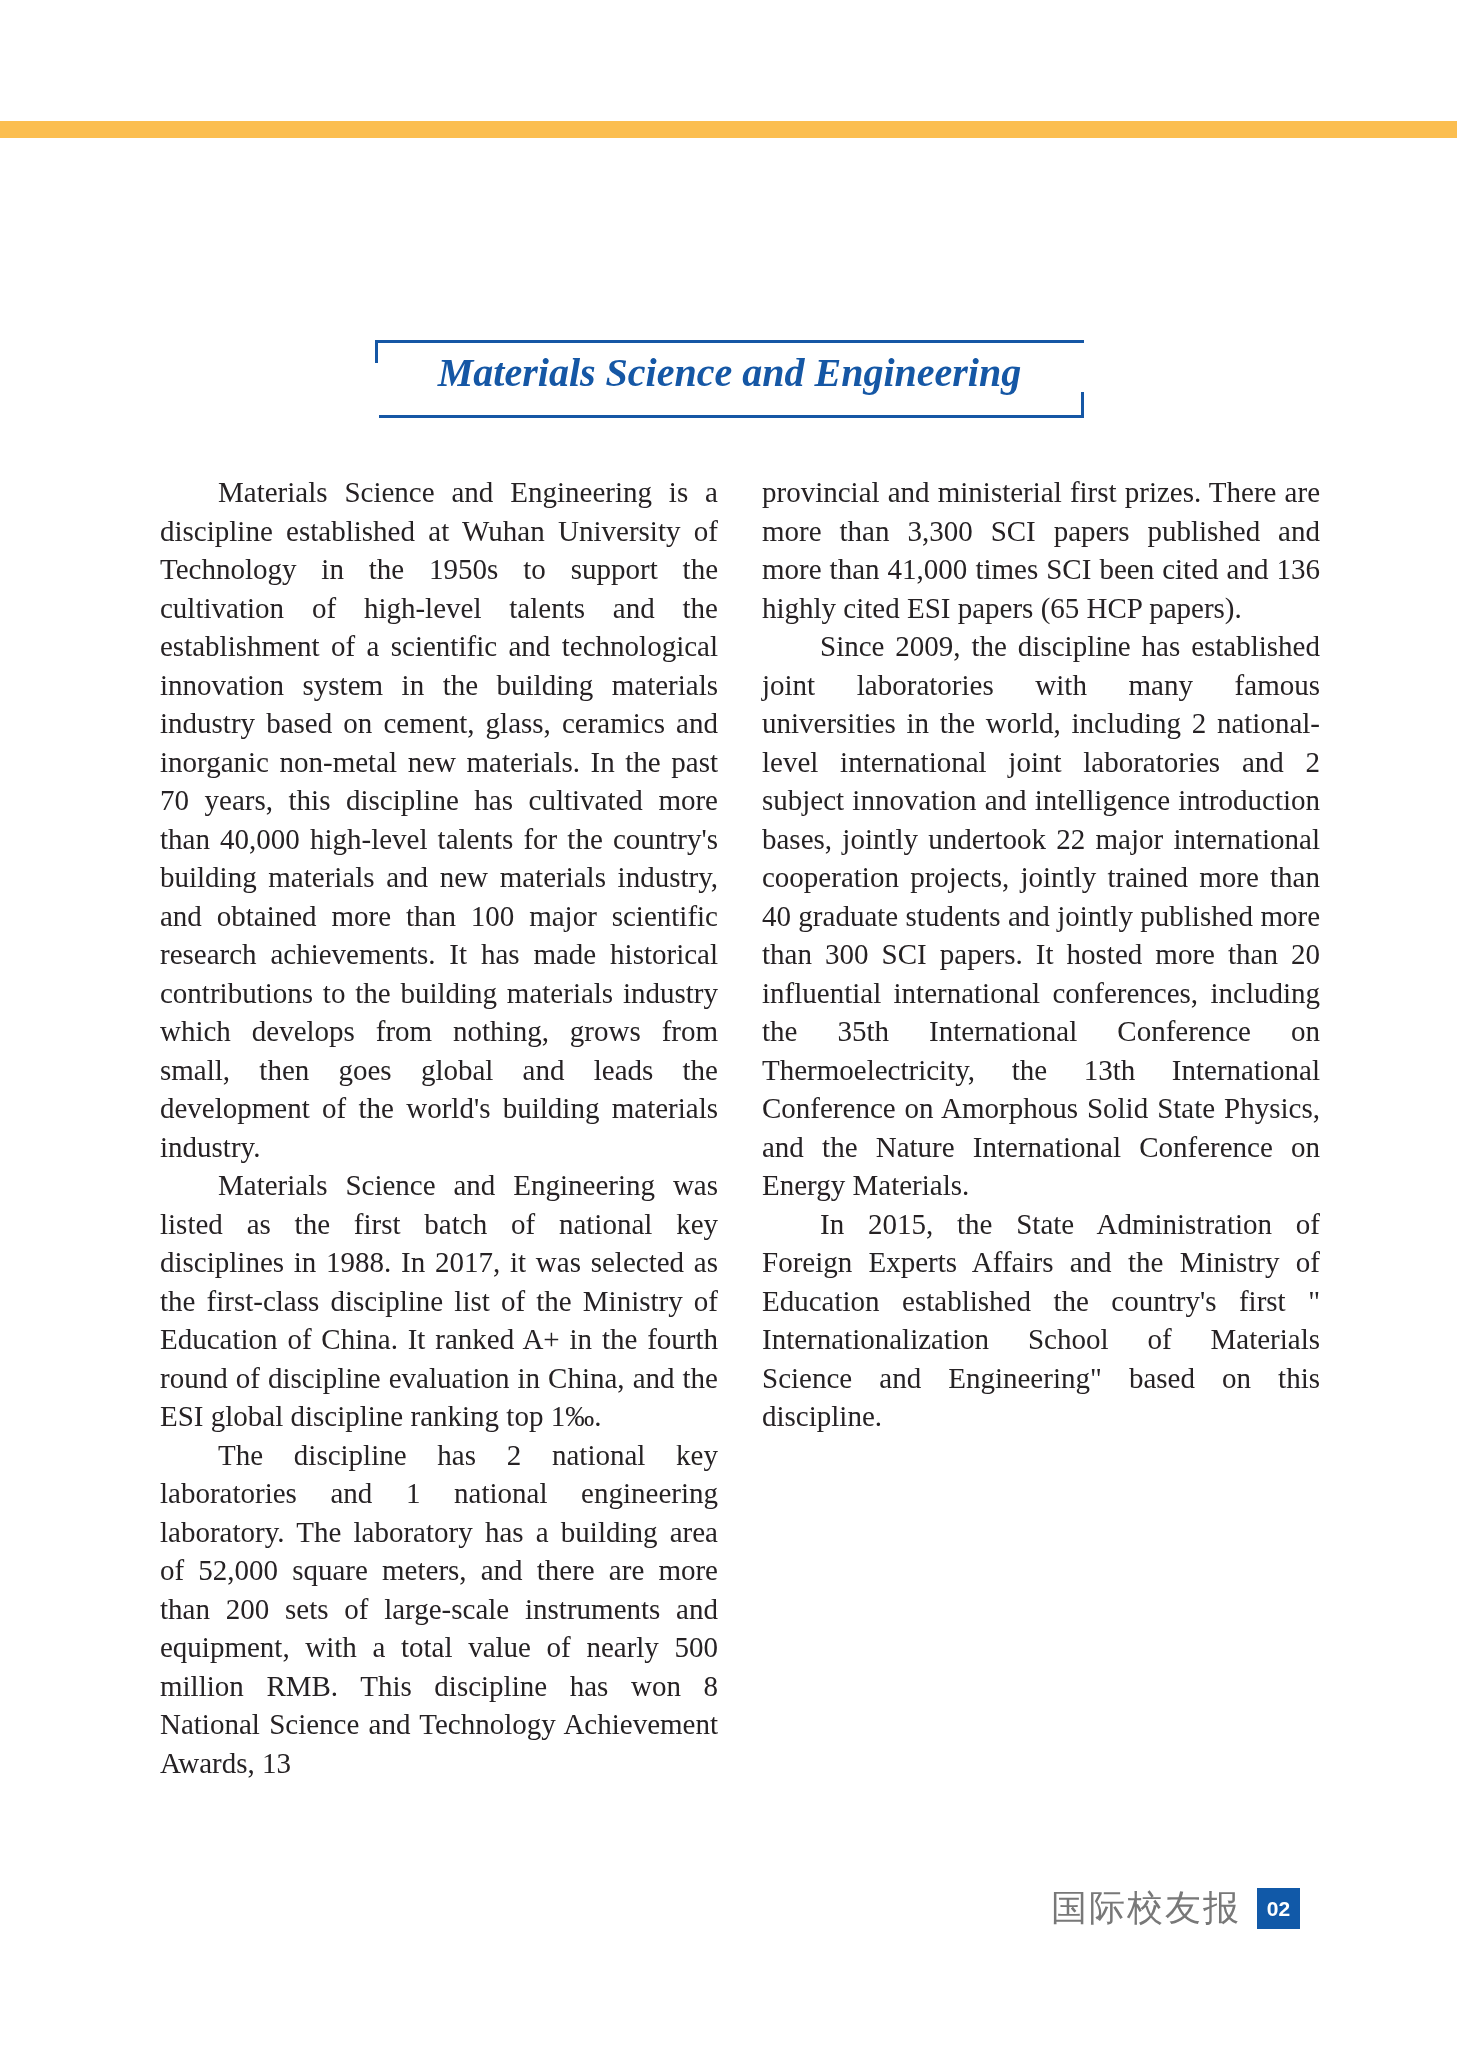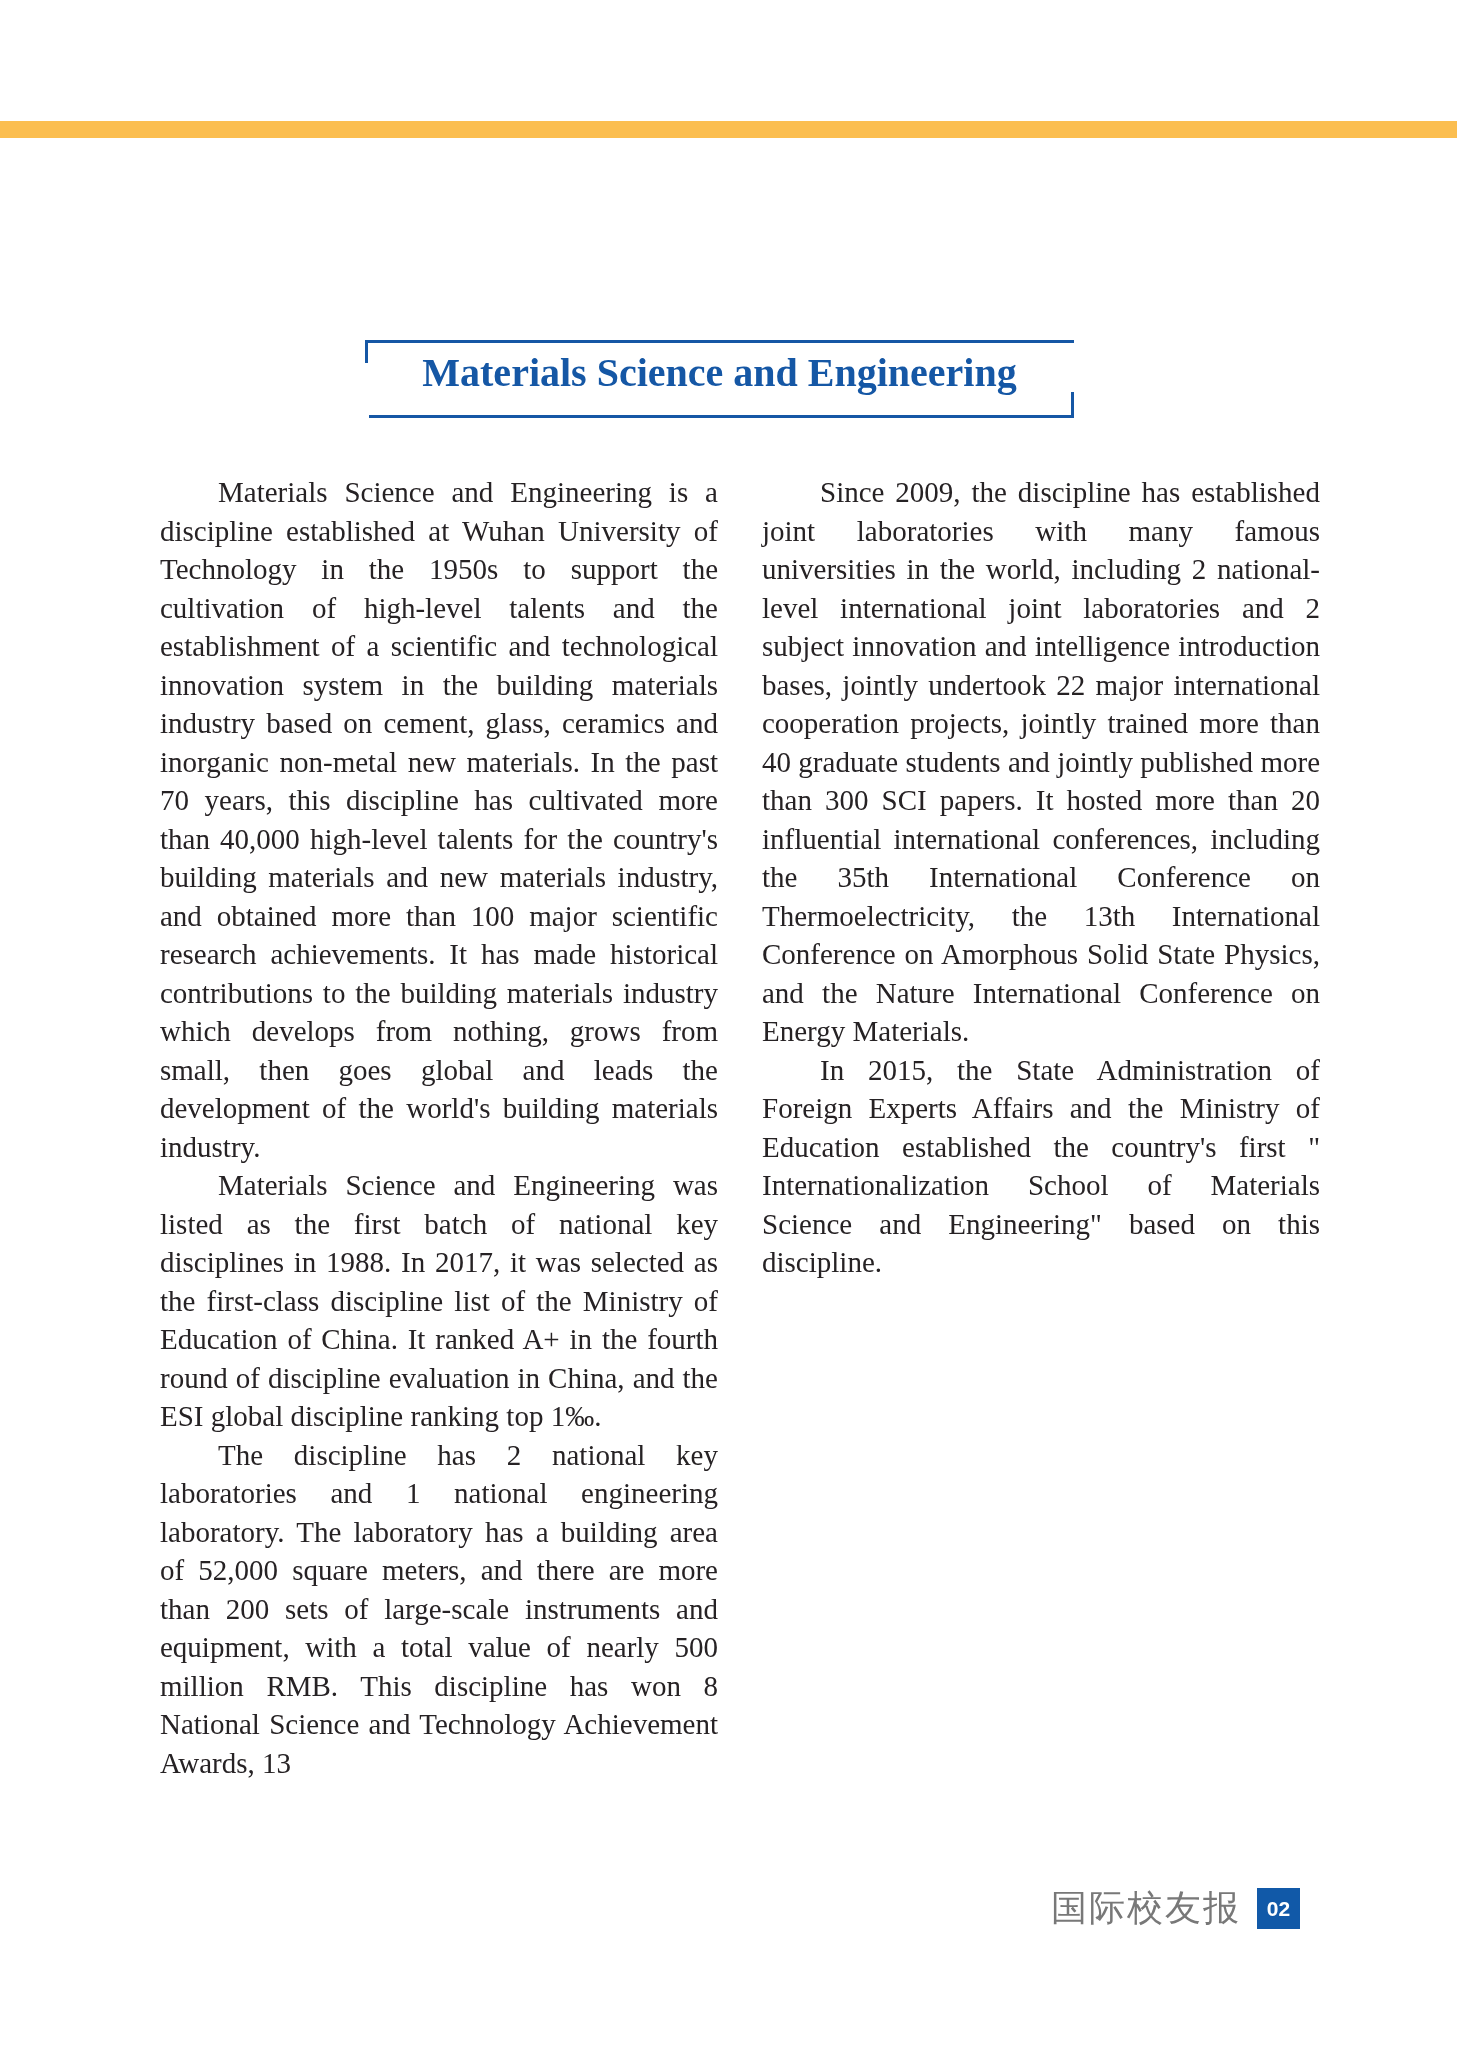--- a/index.html
+++ b/index.html
@@ -18,24 +18,25 @@
   .accent-bar {
     position: absolute;
     left: 0;
     top: 121px;
     width: 100%;
     height: 17px;
     background: #fbbe50;
   }
   .title-wrap {
     position: absolute;
-    left: 365px;
+    left: 375px;
     top: 340px;
     width: 709px;
     height: 78px;
+    font-style: italic;
   }
   .bracket-top {
     position: absolute;
     top: 0;
     left: 0;
     right: 0;
     height: 23px;
     border-top: 3px solid #1557a5;
     border-left: 3px solid #1557a5;
     box-sizing: border-box;
@@ -133,20 +134,21 @@
     <div class="bracket-bottom"></div>
   </div>
 
   <div class="columns">
     <div class="col">
       <p class="indent">Materials Science and Engineering is a discipline established at Wuhan University of Technology in the 1950s to support the cultivation of high-level talents and the establishment of a scientific and technological innovation system in the building materials industry based on cement, glass, ceramics and inorganic non-metal new materials. In the past 70 years, this discipline has cultivated more than 40,000 high-level talents for the country's building materials and new materials industry, and obtained more than 100 major scientific research achievements. It has made historical contributions to the building materials industry which develops from nothing, grows from small, then goes global and leads the development of the world's building materials industry.</p>
       <p class="indent">Materials Science and Engineering was listed as the first batch of national key disciplines in 1988. In 2017, it was selected as the first-class discipline list of the Ministry of Education of China. It ranked A+ in the fourth round of discipline evaluation in China, and the ESI global discipline ranking top 1‰.</p>
       <p class="indent">The discipline has 2 national key laboratories and 1 national engineering laboratory. The laboratory has a building area of 52,000 square meters, and there are more than 200 sets of large-scale instruments and equipment, with a total value of nearly 500 million RMB. This discipline has won 8 National Science and Technology Achievement Awards, 13</p>
     </div>
     <div class="col">
+      <p>provincial and ministerial first prizes. There are more than 3,300 SCI papers published and more than 41,000 times SCI been cited and 136 highly cited ESI papers (65 HCP papers).</p>
       <p class="indent">Since 2009, the discipline has established joint laboratories with many famous universities in the world, including 2 national-level international joint laboratories and 2 subject innovation and intelligence introduction bases, jointly undertook 22 major international cooperation projects, jointly trained more than 40 graduate students and jointly published more than 300 SCI papers. It hosted more than 20 influential international conferences, including the 35th International Conference on Thermoelectricity, the 13th International Conference on Amorphous Solid State Physics, and the Nature International Conference on Energy Materials.</p>
       <p class="indent">In 2015, the State Administration of Foreign Experts Affairs and the Ministry of Education established the country's first " Internationalization School of Materials Science and Engineering" based on this discipline.</p>
     </div>
   </div>
 
   <div class="footer" style="color: rgb(120, 120, 120);">
     <span class="footer-zh">国际校友报</span>
     <span class="page-num" style="background: rgb(17, 89, 168);">02</span>
   </div>
 

